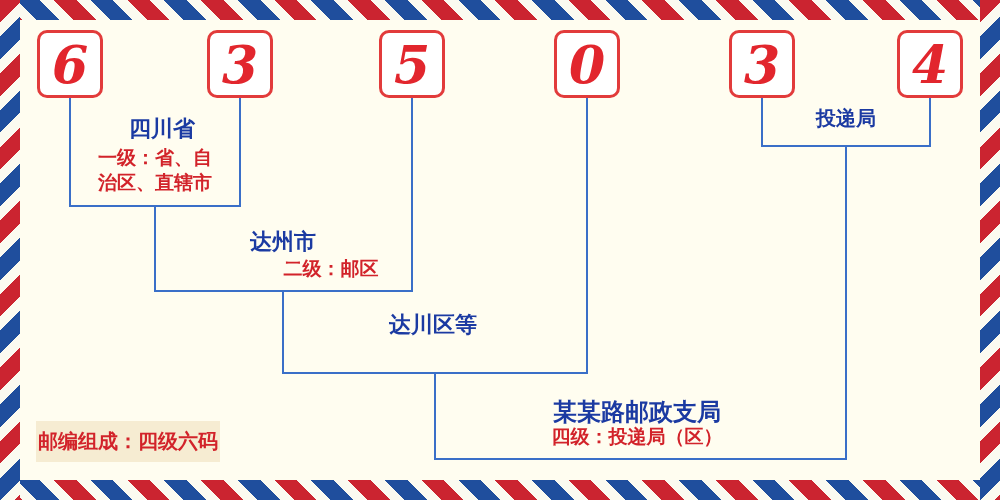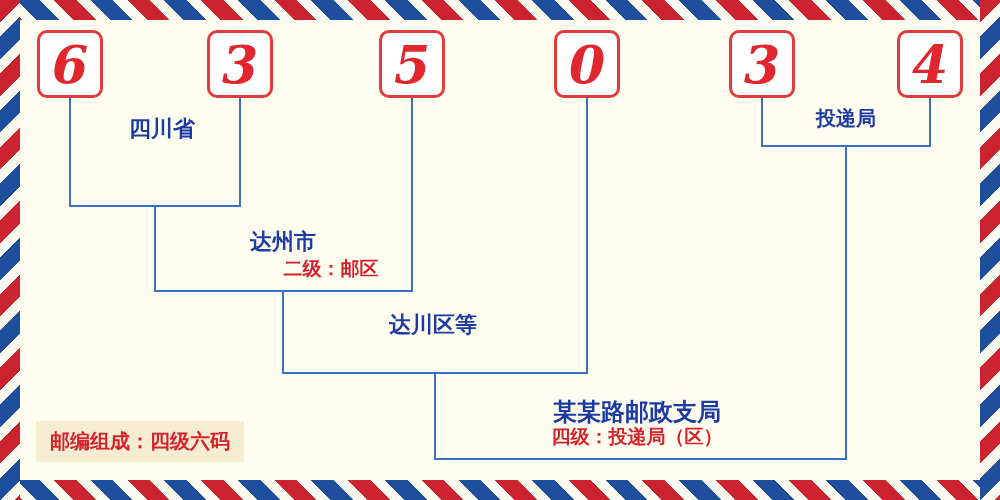--- a/index.html
+++ b/index.html
@@ -51,21 +51,21 @@
   }
   .lvl-desc{
     position:absolute;transform:translateX(-50%);
     color:#d2232a;font-size:19px;font-weight:bold;
     white-space:pre-line;line-height:25px;z-index:2;text-align:center;
   }
   .footer-note{
     position:absolute;left:36px;top:421px;
     background:#f6ecd2;color:#d2232a;
     font-size:20px;font-weight:bold;
-    padding:7px 14px;z-index:2;white-space:nowrap;
+    padding:7px 2px;z-index:2;white-space:nowrap;
   }
 </style>
 </head>
 <body>
 
 <div class="stage">
 
   <div class="border-strip bs-top"></div>
   <div class="border-strip bs-bottom"></div>
   <div class="border-strip bs-left"></div>
@@ -92,20 +92,22 @@
 
   <div class="vline" style="left:434px;top:372px;height:86px;"></div>
   <div class="hline" style="left:434px;top:458px;width:413px;"></div>
   <div class="vline" style="left:845px;top:145px;height:313px;"></div>
 
   <div class="vline" style="left:761px;top:98px;height:47px;"></div>
   <div class="hline" style="left:761px;top:145px;width:170px;"></div>
   <div class="vline" style="left:929px;top:98px;height:47px;"></div>
 
   <div class="lvl-name" style="left:162px;top:114px;">四川省</div>
+  <div class="lvl-desc" style="left:155px;top:145px;">一级：省、自
+治区、直辖市</div>
 
   <div class="lvl-name" style="left:283px;top:227px;">达州市</div>
   <div class="lvl-desc" style="left:283px;top:256px;margin-left:48px;">二级：邮区</div>
 
   <div class="lvl-name" style="left:433px;top:310px;">达川区等</div>
 
   <div class="lvl-name" style="left:637px;top:396px;font-size:24px;font-family:Liberation Serif, serif;">某某路邮政支局</div>
   <div class="lvl-desc" style="left:637px;top:426px;font-family:Liberation Mono, monospace;">四级：投递局（区）</div>
 
   <div class="lvl-name" style="left:846px;top:105px;font-size:20px;">投递局</div>

